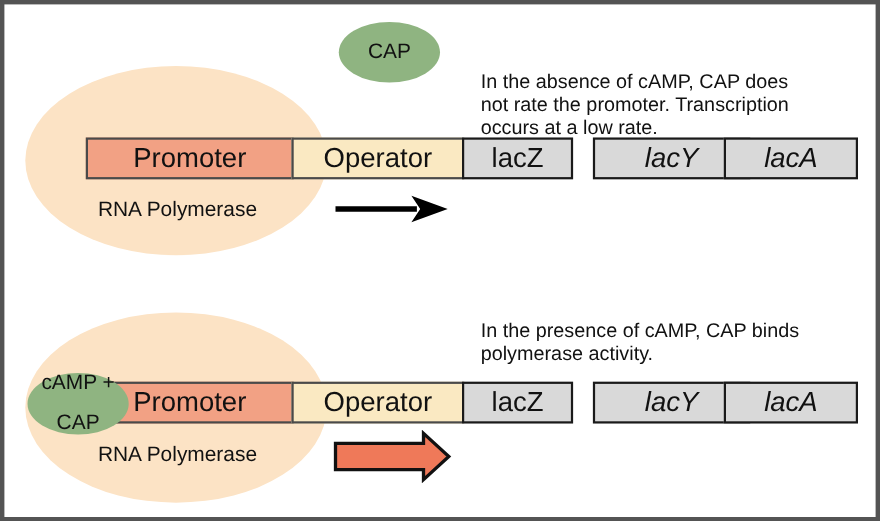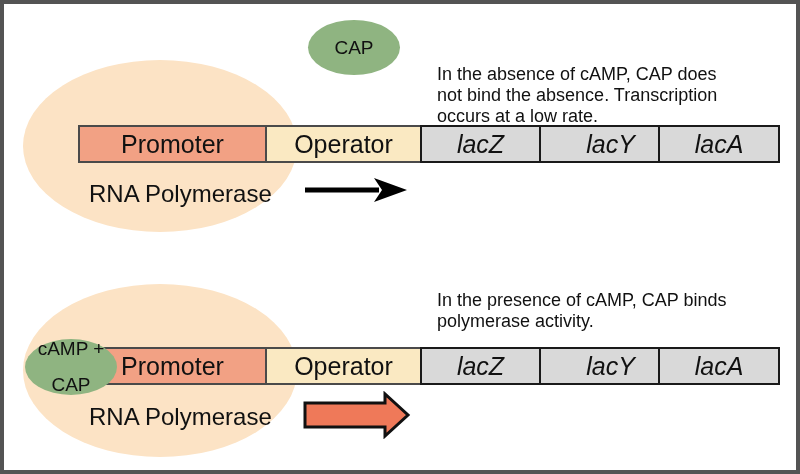--- a/index.html
+++ b/index.html
@@ -63,27 +63,27 @@
     display: flex;
     align-items: center;
     justify-content: center;
     font-size: 25px;
     z-index: 2;
   }
   .row-top    { top: 125px; }
   .row-bottom { top: 347px; }
   .seg-promoter { left: 78px;  width: 189px; background: #F2A184; border: 2px solid #4a4a4a; }
   .seg-operator { left: 265px; width: 157px; background: #FAE9C2; border: 2px solid #4a4a4a; }
-  .seg-lacz     { left: 420px; width: 121px; background: #D9D9D9; border: 2px solid #1a1a1a; font-style: italic; }
+  .seg-lacz     { left: 420px; width: 101px; background: #D9D9D9; border: 2px solid #1a1a1a; }
   .seg-lacy     { left: 539px; width: 143px; background: #D9D9D9; border: 2px solid #1a1a1a; font-style: italic; }
   .seg-laca     { left: 658px; width: 122px; background: #D9D9D9; border: 2px solid #1a1a1a; font-style: italic; }
 
   .poly-label {
     position: absolute;
-    font-size: 24px;
+    font-size: 19px;
     z-index: 2;
     white-space: nowrap;
   }
   .poly-label-top    { left: 89px; top: 180px; }
   .poly-label-bottom { left: 89px; top: 403px; }
 
   .arrow-svg { position: absolute; z-index: 2; }
   .arrow-black  { left: 303px; top: 176px; }
   .arrow-orange { left: 302px; top: 391px; }
 </style>
@@ -93,21 +93,21 @@
 <div class="canvas">
 
   <div class="polymerase-ellipse ellipse-top"></div>
 
   <div class="green-ellipse cap-top">
     <span>CAP</span>
   </div>
 
   <div class="caption caption-top">
     <div>In the absence of cAMP, CAP does</div>
-    <div>not bind the absence. Transcription</div>
+    <div>not rate the promoter. Transcription</div>
     <div>occurs at a low rate.</div>
   </div>
 
   <div class="segment row-top seg-promoter">
     <span>Promoter</span>
   </div>
   <div class="segment row-top seg-operator">
     <span>Operator</span>
   </div>
   <div class="segment row-top seg-lacz">

